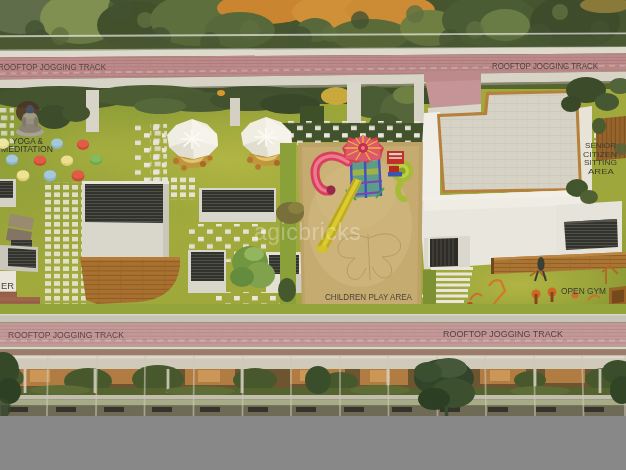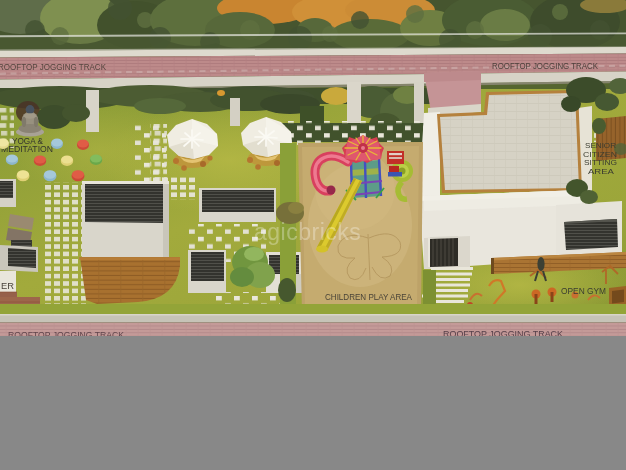--- a/index.html
+++ b/index.html
@@ -1,16 +1,16 @@
 <!DOCTYPE html>
 <html><head>
 <meta charset="utf-8">
 <style>
 html,body{margin:0;padding:0;background:#888;}
-#scene{position:relative;width:626px;height:336px;overflow:hidden;font-family:"Liberation Sans",sans-serif;}
+#scene{position:relative;width:626px;height:416px;overflow:hidden;font-family:"Liberation Sans",sans-serif;}
 svg text{font-family:"Liberation Sans",sans-serif;}
 </style>
 </head>
 <body>
 <div id="scene">
 <svg width="626" height="470" viewBox="0 0 626 470" xmlns="http://www.w3.org/2000/svg">
 <defs>
 <pattern id="paver" width="18" height="14.8" patternUnits="userSpaceOnUse">
   <rect x="0" y="0" width="5.8" height="4.4" fill="#e9e7da"></rect>
   <rect x="9" y="7.4" width="5.8" height="4.4" fill="#e2e0d2"></rect>

